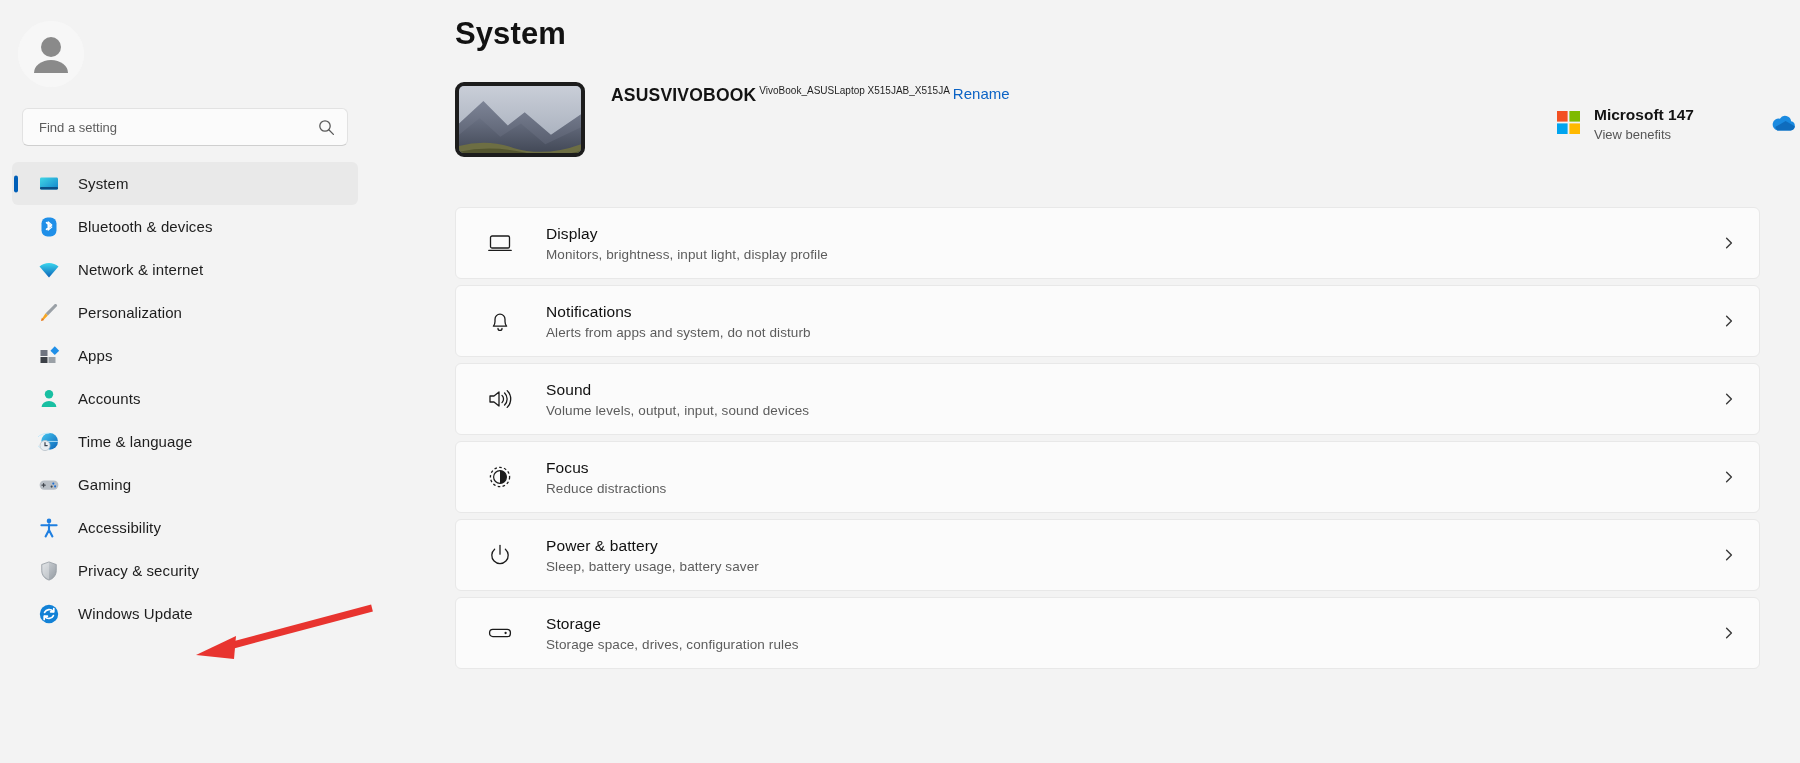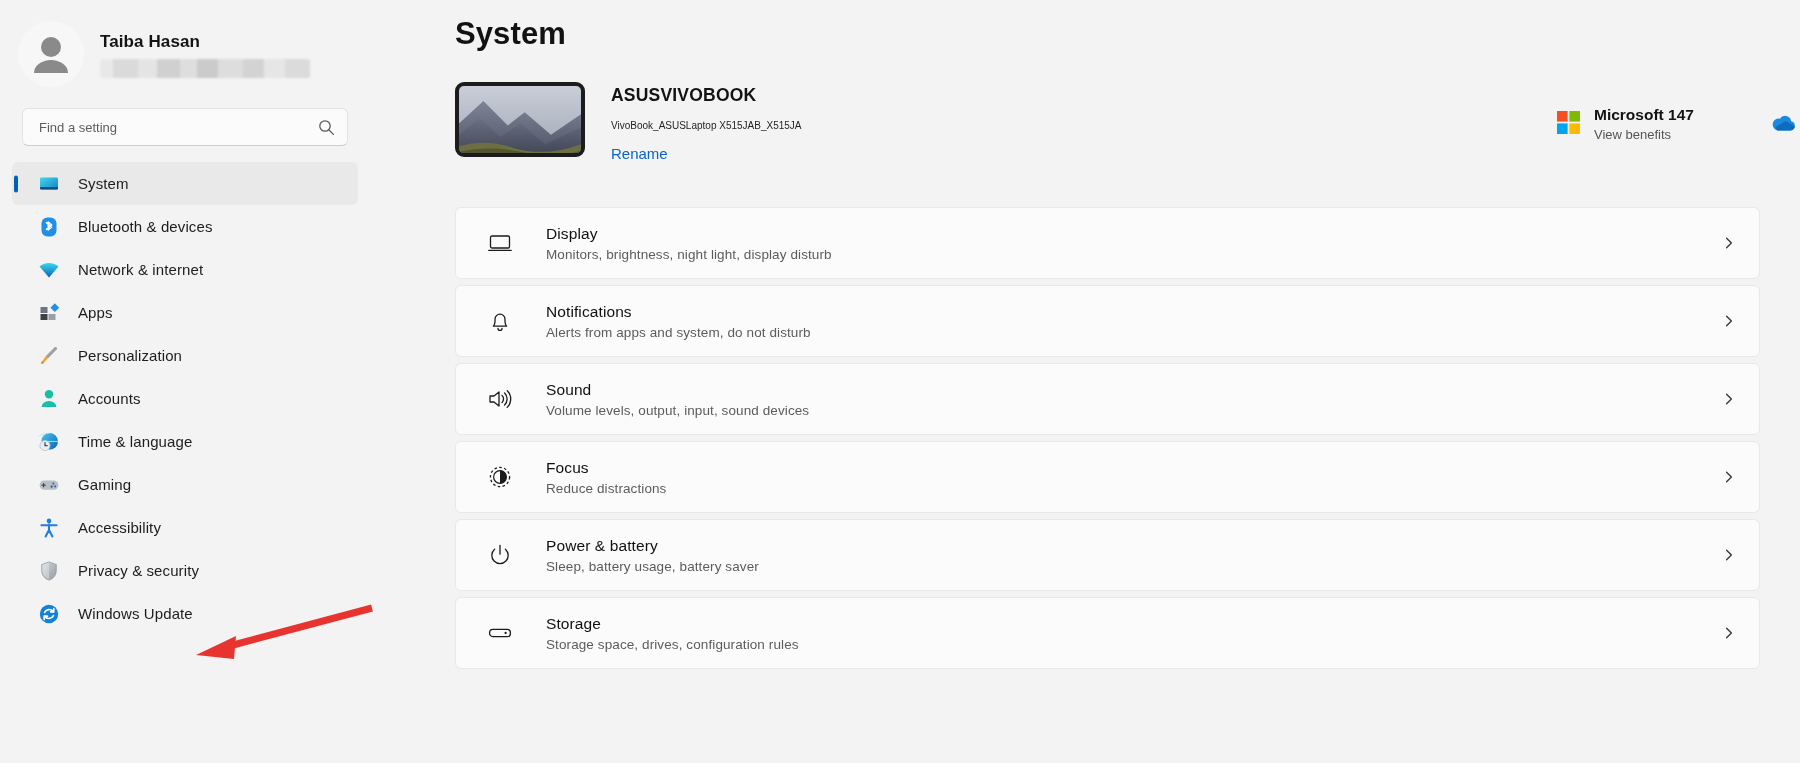--- a/index.html
+++ b/index.html
@@ -105,21 +105,21 @@
   .device-thumb {
     width: 130px; height: 75px;
     border-radius: 9px;
     border: 4px solid #1c1c1c;
     overflow: hidden;
     flex: 0 0 130px;
     position: relative;
     background: #4a5264;
   }
   .thumb-art { position: absolute; inset: 0; }
-  .device-meta { padding-left: 26px; padding-top: 3px; display: flex; flex-direction: column; gap: 14px; }
+  .device-meta { padding-left: 26px; padding-top: 3px; display: flex; gap: 3px; }
   .device-name { font-size: 17.5px; font-weight: bold; color: #131313; letter-spacing: .2px; }
   .device-model { font-size: 10px; color: #1f1f1f; text-align: center; }
   .rename-link { font-size: 15px; color: #0b63c5; cursor: pointer; width: fit-content; }
 
   .status-cards {
     position: absolute;
     left: 1185px; top: 106px;
     display: flex; gap: 0;
   }
   .status-card {
@@ -161,24 +161,20 @@
   <div class="sidebar">
 
     <div class="profile">
       <div class="avatar">
         <svg width="66" height="66" viewBox="0 0 66 66" aria-hidden="true">
           <circle cx="33" cy="33" r="33" fill="#f7f7f7"></circle>
           <circle cx="33" cy="26" r="10" fill="#8a8a8a"></circle>
           <path d="M16 52a17 13 0 0 1 34 0z" fill="#8a8a8a"></path>
         </svg>
       </div>
-      <div class="profile-text">
-        <div class="profile-name">Taiba Hasan</div>
-        <div class="profile-email-blur"></div>
-      </div>
     </div>
 
     <div class="search-wrap">
       <div class="search-box">
         <input type="text" placeholder="Find a setting" style="">
         <span class="search-icon">
           <svg width="17" height="17" viewBox="0 0 17 17" aria-hidden="true">
             <circle cx="7" cy="7" r="5.2" fill="none" stroke="#5a5a5a" stroke-width="1.3"></circle>
             <line x1="10.8" y1="10.8" x2="15.4" y2="15.4" stroke="#5a5a5a" stroke-width="1.3" stroke-linecap="round"></line>
           </svg>
@@ -225,38 +221,38 @@
               </defs>
             <path d="M1.5 7.5C4 5.2 7.4 4 11 4s7 1.2 9.5 3.5L11 18.5z" fill="url(#gWifi)"></path>
           </svg>
         </span>
         <span class="nav-label">Network &amp; internet</span>
       </div>
 
       <div class="nav-item">
         <span class="nav-icon">
           <svg width="22" height="22" viewBox="0 0 22 22" aria-hidden="true">
+            <path d="M18.6 2.4c.7.7.7 1.6 0 2.2L9.9 13.4l-2.2-2.2 8.7-8.8c.6-.6 1.5-.6 2.2 0z" fill="#9aa0a6"></path>
+            <path d="M7.6 11.3l2.2 2.2-3.6 3.8-2.3.9.8-2.4z" fill="#f5a623"></path>
+            <path d="M3.9 15.8l2.3 2.3-2.6 1 -.6-.7z" fill="#e8791a"></path>
+          </svg>
+        </span>
+        <span class="nav-label">Personalization</span>
+      </div>
+
+      <div class="nav-item">
+        <span class="nav-icon">
+          <svg width="22" height="22" viewBox="0 0 22 22" aria-hidden="true">
             <rect x="2.5" y="5" width="7" height="6" fill="#6f7480"></rect>
             <rect x="2.5" y="12" width="7" height="6" fill="#3c4047"></rect>
             <rect x="10.5" y="12" width="7" height="6" fill="#9aa0a6"></rect>
             <rect x="13.7" y="2.6" width="6.2" height="6.2" transform="rotate(45 16.8 5.7)" fill="#1f8fe8"></rect>
           </svg>
         </span>
         <span class="nav-label">Apps</span>
-      </div>
-
-      <div class="nav-item">
-        <span class="nav-icon">
-          <svg width="22" height="22" viewBox="0 0 22 22" aria-hidden="true">
-            <path d="M18.6 2.4c.7.7.7 1.6 0 2.2L9.9 13.4l-2.2-2.2 8.7-8.8c.6-.6 1.5-.6 2.2 0z" fill="#9aa0a6"></path>
-            <path d="M7.6 11.3l2.2 2.2-3.6 3.8-2.3.9.8-2.4z" fill="#f5a623"></path>
-            <path d="M3.9 15.8l2.3 2.3-2.6 1 -.6-.7z" fill="#e8791a"></path>
-          </svg>
-        </span>
-        <span class="nav-label">Personalization</span>
       </div>
 
       <div class="nav-item">
         <span class="nav-icon">
           <svg width="22" height="22" viewBox="0 0 22 22" aria-hidden="true">
             <circle cx="11" cy="6.3" r="4.2" fill="#18bfa2"></circle>
             <path d="M3.6 19a7.4 6 0 0 1 14.8 0z" fill="#18bfa2"></path>
           </svg>
         </span>
         <span class="nav-label">Accounts</span>
@@ -402,21 +398,21 @@
 
       <div class="setting-card">
         <span class="setting-icon">
           <svg width="26" height="26" viewBox="0 0 26 26" aria-hidden="true">
             <rect x="3.5" y="6" width="19" height="12" rx="1.6" fill="none" stroke="#1b1b1b" stroke-width="1.3"></rect>
             <line x1="1.8" y1="20.4" x2="24.2" y2="20.4" stroke="#1b1b1b" stroke-width="1.3" stroke-linecap="round"></line>
           </svg>
         </span>
         <span class="setting-text">
           <span class="setting-title">Display</span>
-          <span class="setting-sub">Monitors, brightness, night light, display disturb</span>
+          <span class="setting-sub">Monitors, brightness, input light, display profile</span>
         </span>
         <span class="chevron">
           <svg width="14" height="14" viewBox="0 0 14 14" aria-hidden="true">
             <path d="M4.6 2.2L9.4 7l-4.8 4.8" fill="none" stroke="#3a3a3a" stroke-width="1.4" stroke-linecap="round" stroke-linejoin="round"></path>
           </svg>
         </span>
       </div>
 
       <div class="setting-card">
         <span class="setting-icon">

